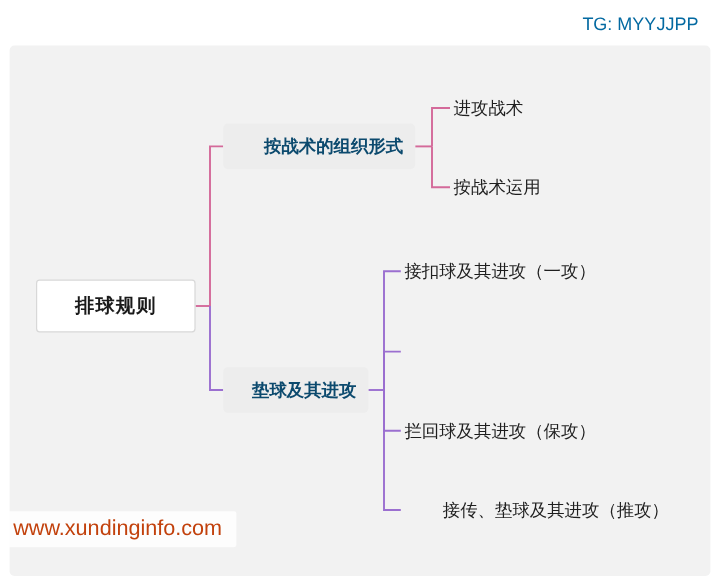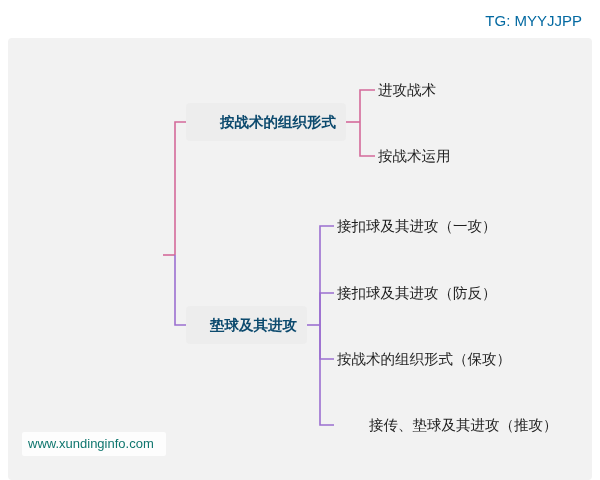--- a/index.html
+++ b/index.html
@@ -93,25 +93,25 @@
     top: 8px;
     background: #ffffff;
     color: #0369a1;
     font-size: 15px;
     padding: 4px 10px 5px 10px;
     border-radius: 2px;
     font-family: "Liberation Sans", "DejaVu Sans", sans-serif;
   }
   .watermark-url {
     position: absolute;
-    left: 22px;
+    left: 5px;
     bottom: 24px;
     background: rgba(255,255,255,0.82);
-    color: #0f766e;
-    font-size: 13px;
+    color: #c2410c;
+    font-size: 18px;
     padding: 4px 12px 5px 6px;
     border-radius: 2px;
   }
 </style>
 </head>
 <body>
 
 <div id="canvas">
 
   <div class="mindmap-bg"></div>
@@ -126,20 +126,23 @@
     <path d="M360 122 L360 90 L375 90" stroke="#d46a9a" stroke-width="1.6" fill="none"></path>
     <path d="M360 122 L360 156 L375 156" stroke="#d46a9a" stroke-width="1.6" fill="none"></path>
 
     <path d="M307 325 L320 325" stroke="#9b6fd0" stroke-width="1.6" fill="none"></path>
     <path d="M320 325 L320 226 L334 226" stroke="#9b6fd0" stroke-width="1.6" fill="none"></path>
     <path d="M320 325 L320 293 L334 293" stroke="#9b6fd0" stroke-width="1.6" fill="none"></path>
     <path d="M320 325 L320 359 L334 359" stroke="#9b6fd0" stroke-width="1.6" fill="none"></path>
     <path d="M320 325 L320 425 L334 425" stroke="#9b6fd0" stroke-width="1.6" fill="none"></path>
   </svg>
 
+  <div class="node root-node">
+    <span>排球规则</span>
+  </div>
 
   <div class="node branch-node branch-1">
     <span>按战术的组织形式</span>
   </div>
 
   <div class="node branch-node branch-2">
     <span>垫球及其进攻</span>
   </div>
 
   <div class="node leaf-node" style="left:374px; top:76px; height:28px;">
@@ -147,26 +150,23 @@
   </div>
 
   <div class="node leaf-node" style="left:374px; top:142px; height:28px;">
     <span>按战术运用</span>
   </div>
 
   <div class="node leaf-node" style="left:333px; top:212px; height:28px;">
     <span>接扣球及其进攻（一攻）</span>
   </div>
 
-  <div class="node leaf-node" style="left:333px; top:279px; height:28px;">
-    <span>接扣球及其进攻（防反）</span>
-  </div>
 
   <div class="node leaf-node" style="left:333px; top:345px; height:28px;">
-    <span>按战术的组织形式（保攻）</span>
+    <span>拦回球及其进攻（保攻）</span>
   </div>
 
   <div class="node leaf-node" style="left:333px; top:411px; height:28px;margin-left:32px;">
     <span>接传、垫球及其进攻（推攻）</span>
   </div>
 
   <div class="watermark-tg">TG: MYYJJPP</div>
   <div class="watermark-url">www.xundinginfo.com</div>
 
 </div>

